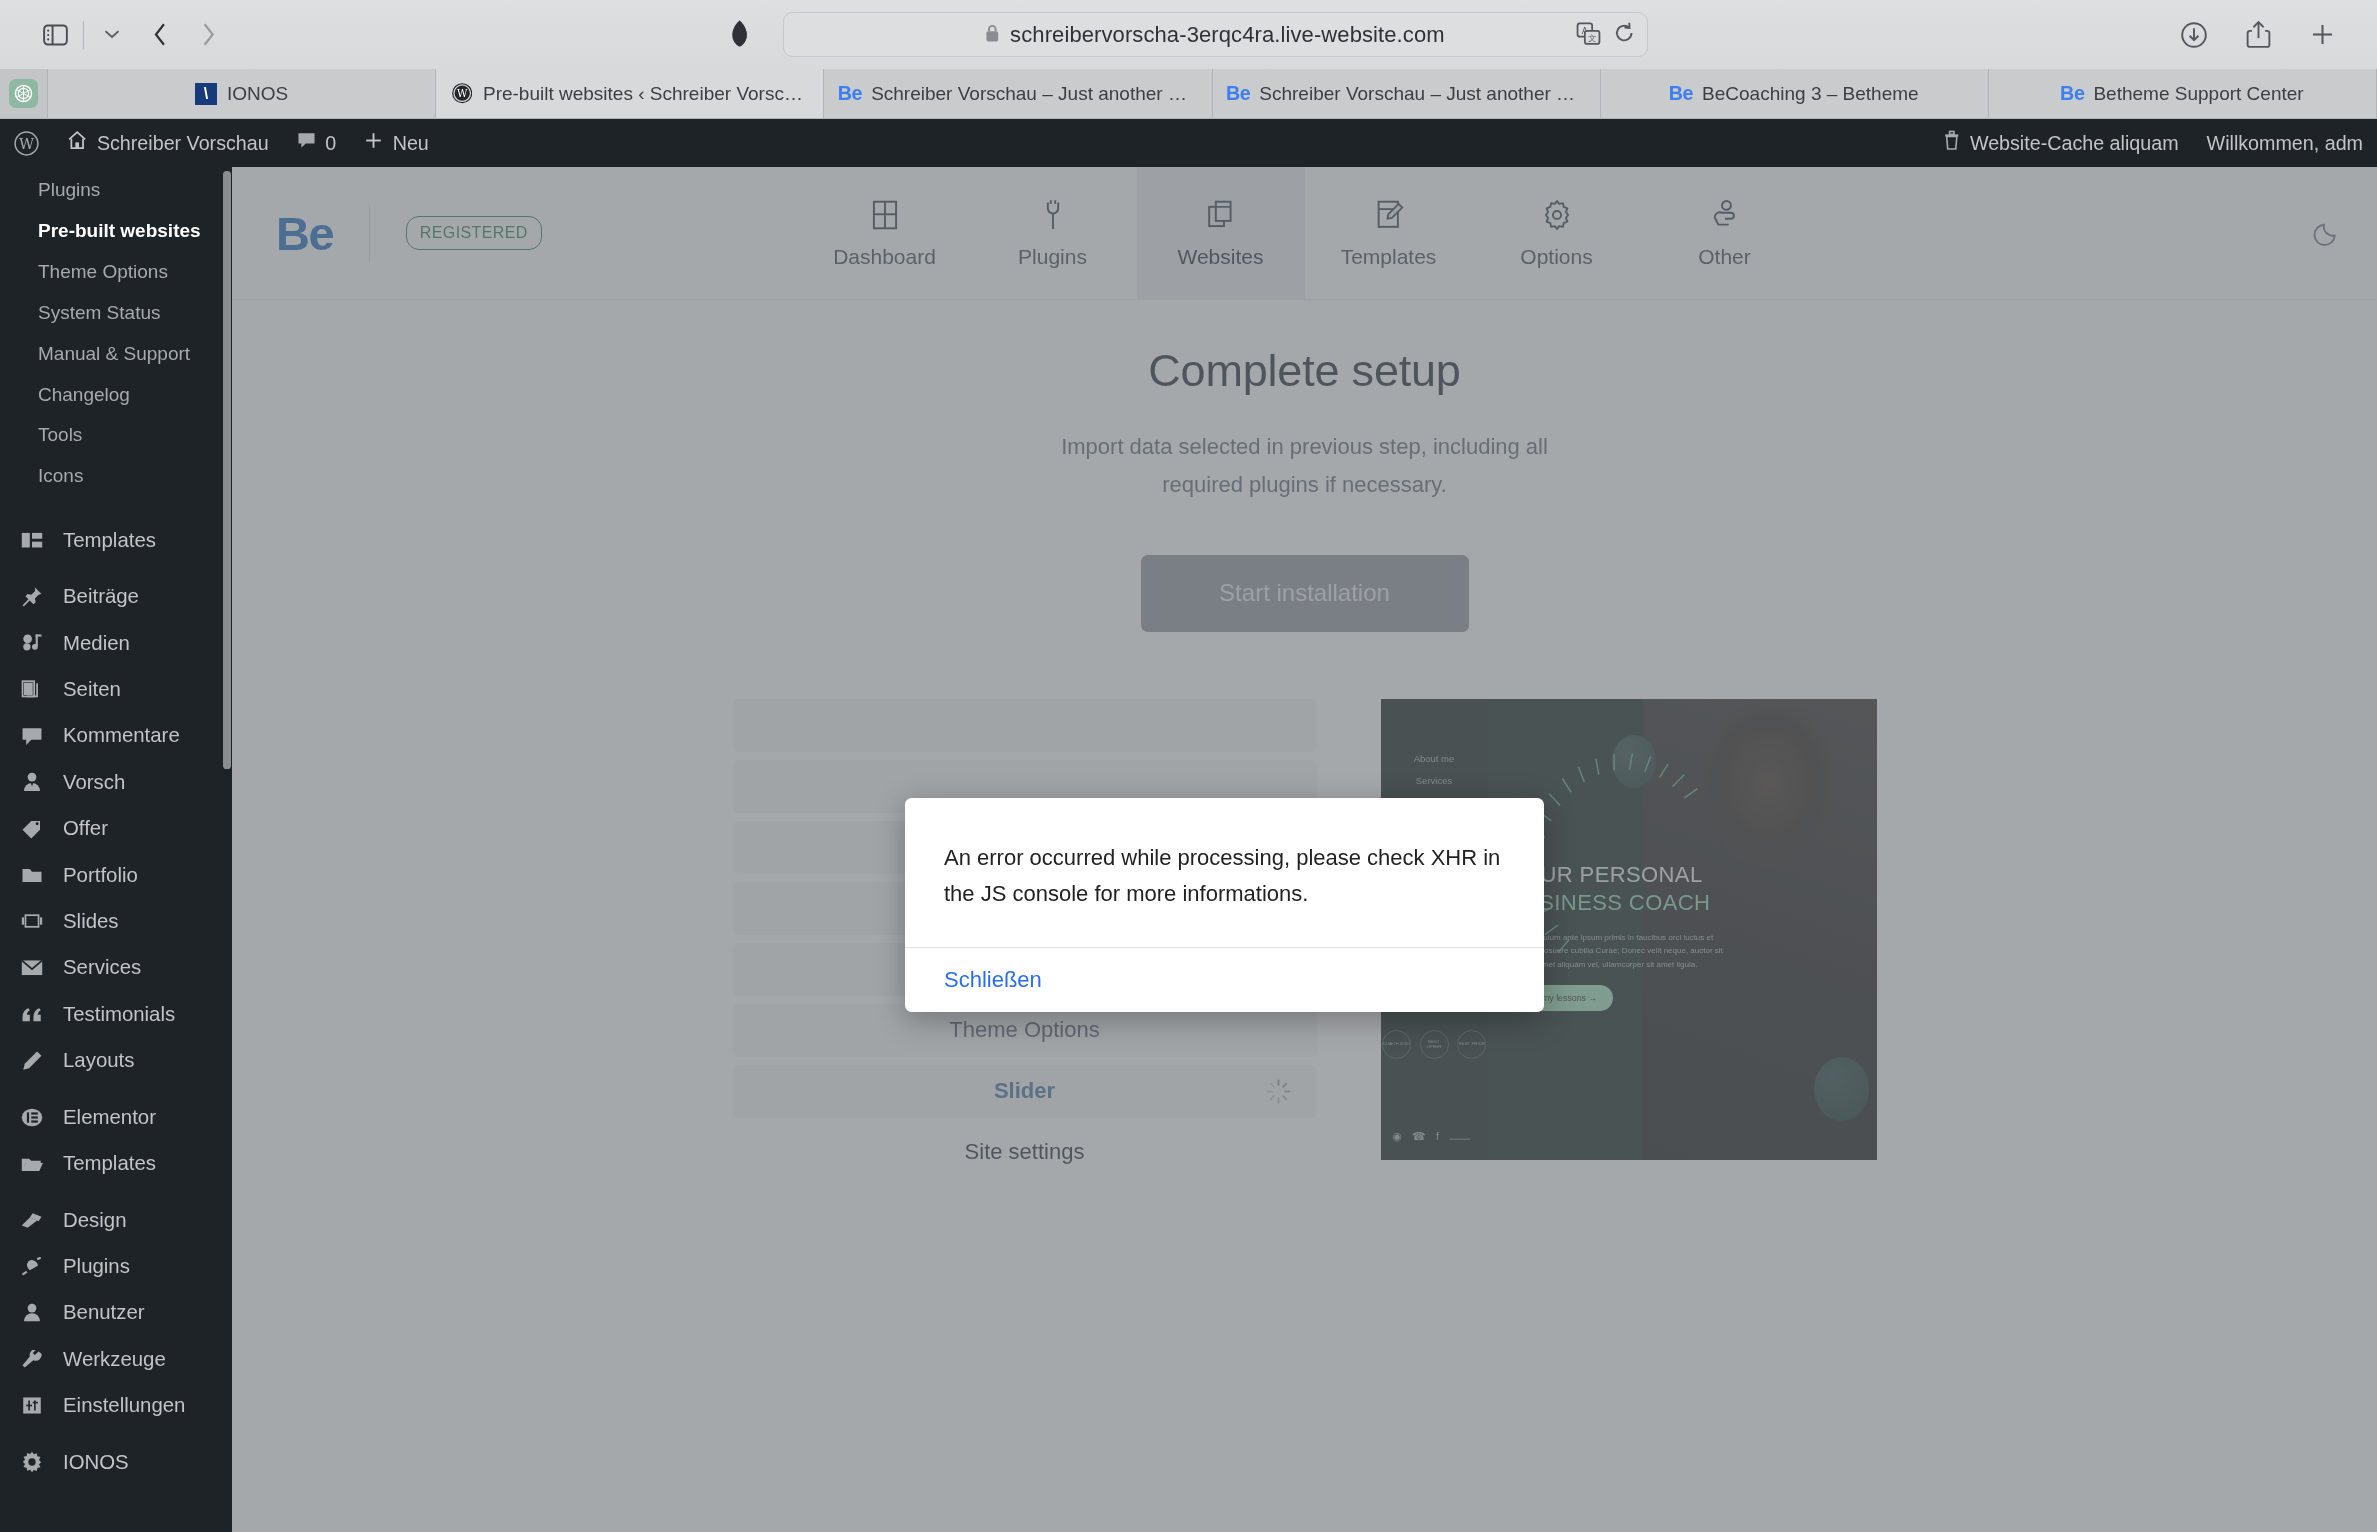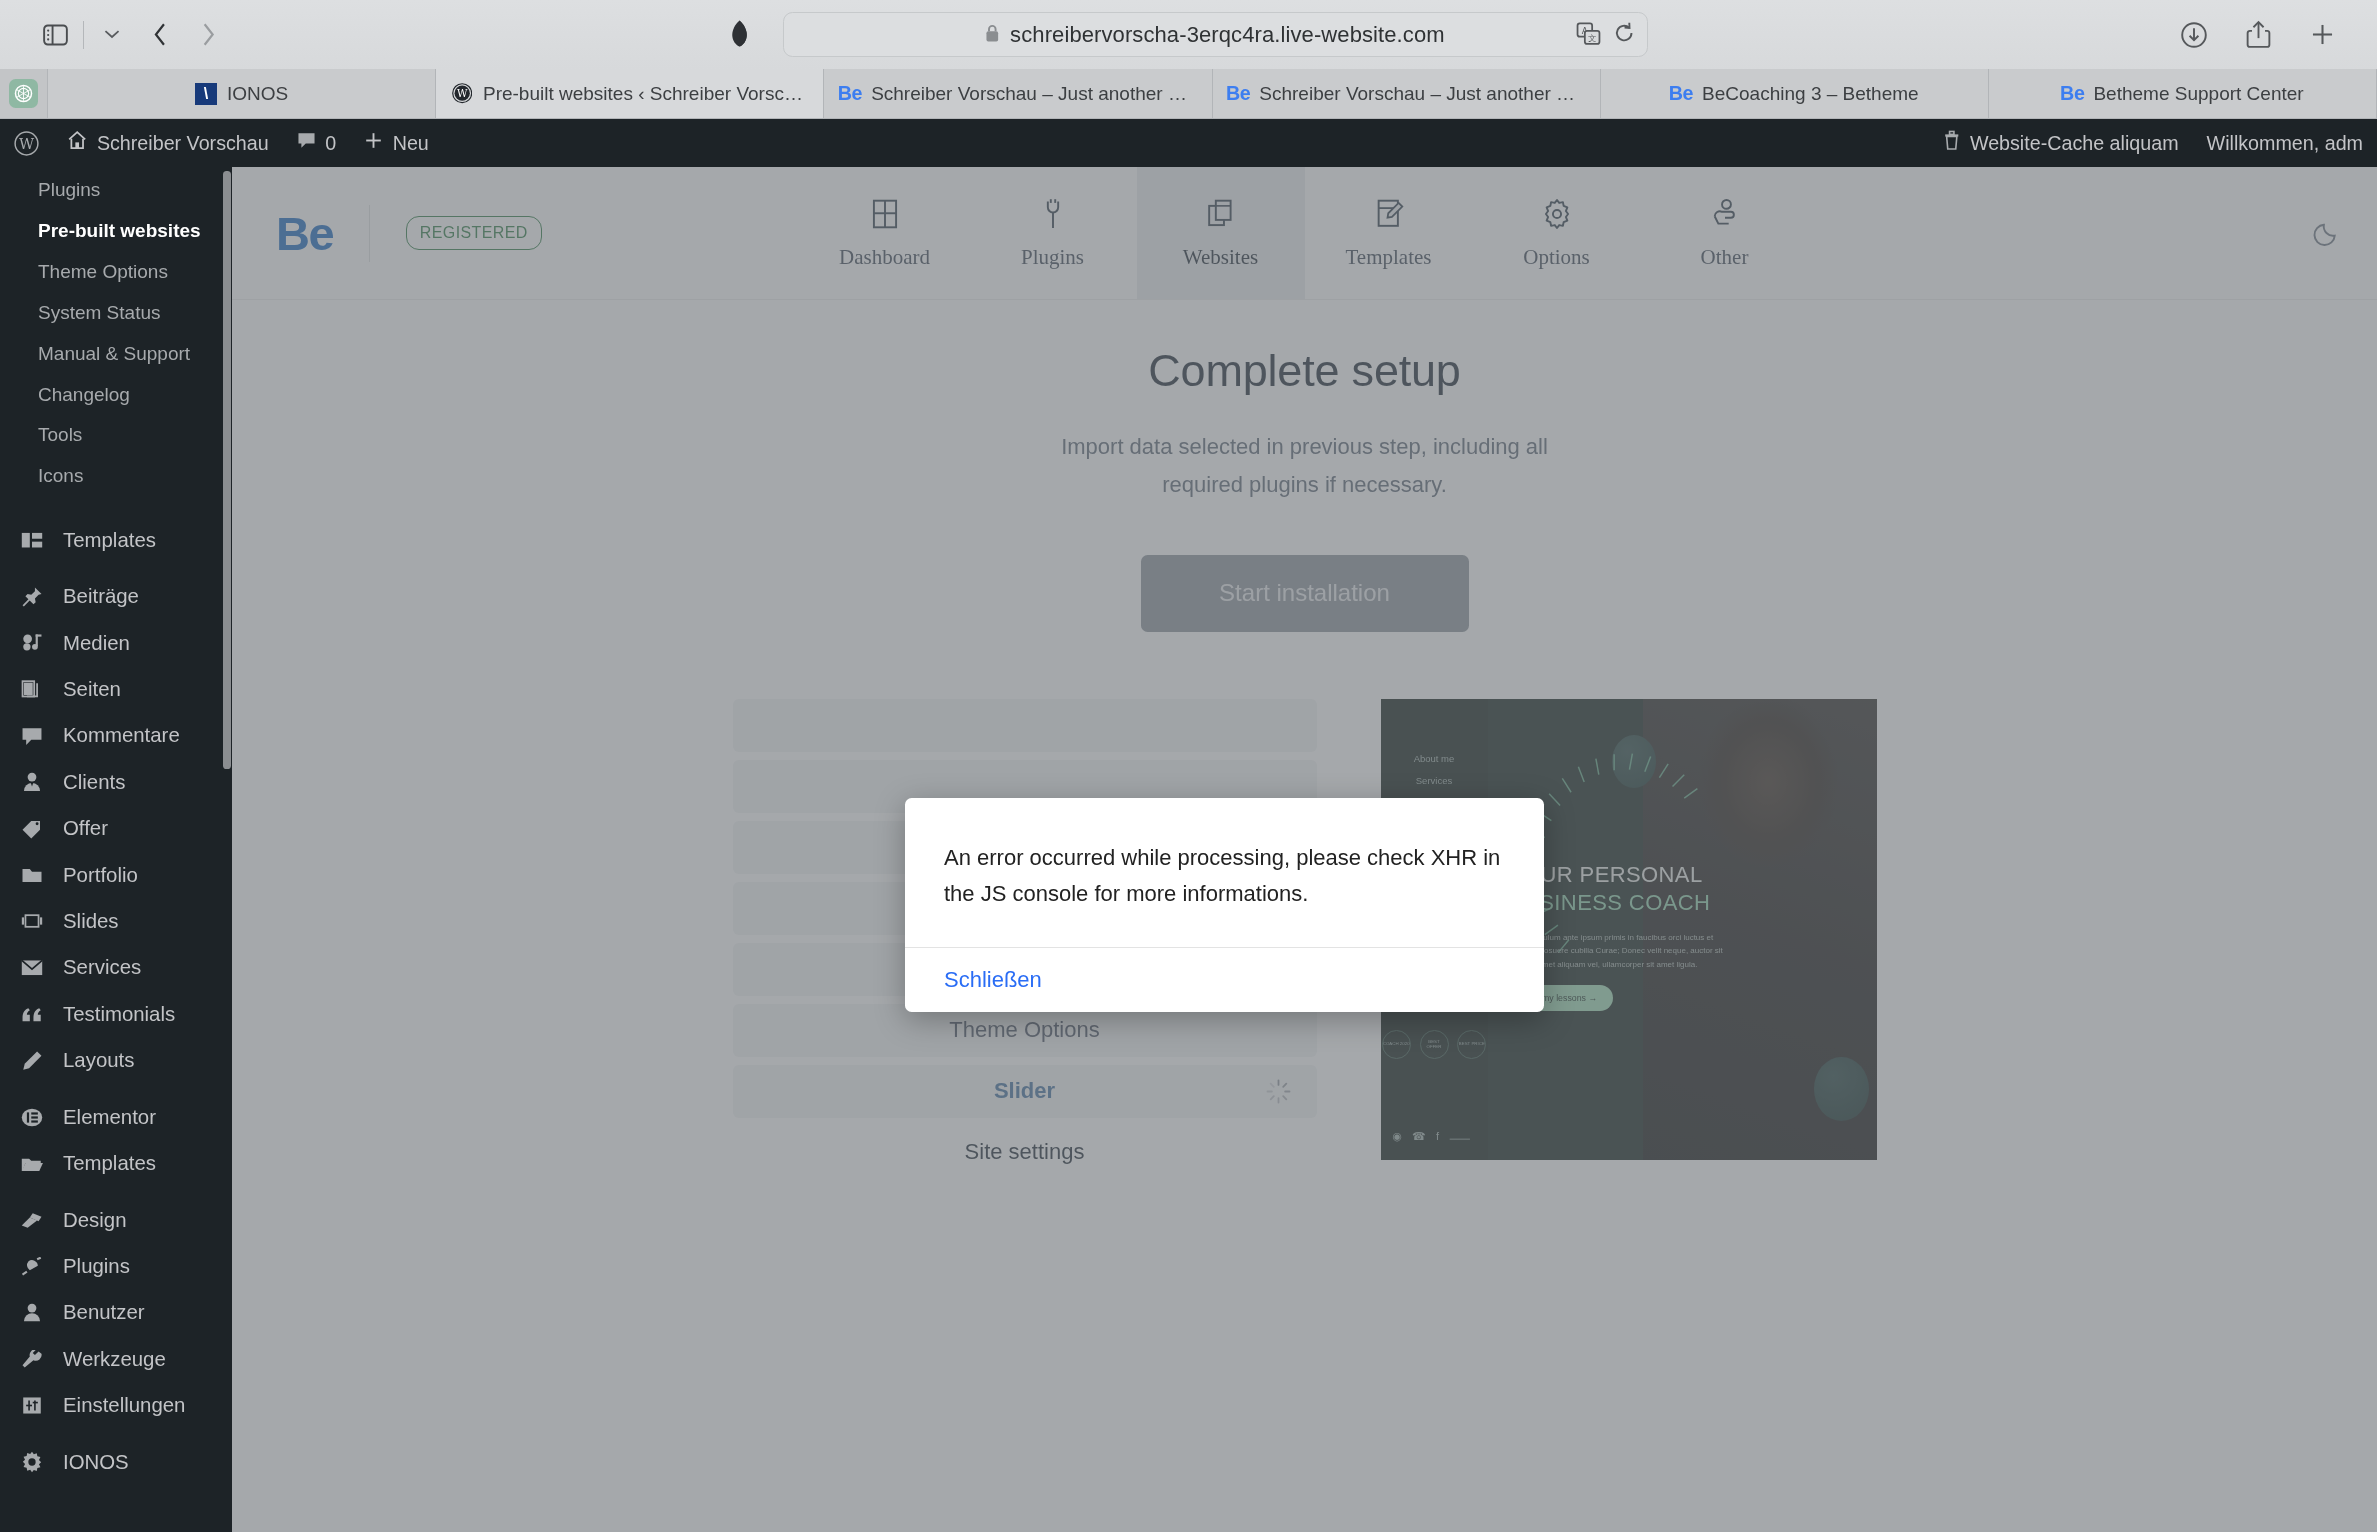--- a/index.html
+++ b/index.html
@@ -105,21 +105,21 @@
   }
   .be-logo { font-size: 47px; font-weight: bold; color:#1767c0; letter-spacing:-1.5px; line-height:1; }
   .be-div { width:0.7px; height:57px; background:#dfe1e3; margin: 0 36px; }
   .be-badge {
     border:1.5px solid #2e7d46; color:#2e7d46; border-radius:13px;
     font-size: 16px; letter-spacing:0.4px; padding: 6.6px 13px; font-weight: 500;
   }
   .be-nav { position:absolute; left: 50%; transform:translateX(-50%); display:flex; align-items:stretch; height:100%; }
   .be-nav-item {
     width: 168px; display:flex; flex-direction:column; align-items:center; justify-content:center;
-    gap: 11px; cursor: default; color:#1b2733;font-family:Liberation Serif, serif;
+    gap: 11px; cursor: default; color:#1b2733;
   }
   .be-nav-item.active { background:#ebecee; }
   .be-nav-item .lbl { font-size: 21px; color:#3a4654; }
   .be-nav-item.active .lbl { color:#1b2733; }
   .moon { position:absolute; right: 35px; top: 50%; transform: translateY(-50%); color:#6b7480; }
 
   .be-content { padding-top: 45px; text-align:center; position:relative; }
   .page-title { font-size: 45px; color:#1b2733; font-weight: 400; letter-spacing:-0.2px;}
   .page-sub {
     margin: 31px auto 12px; max-width: 525px; font-size: 22px; color:#5b6675;
@@ -454,21 +454,21 @@
           <span>Kommentare</span>
         </div>
         <div class="menu-item">
           <span class="mi-ico">
             <svg width="22" height="20.4" viewBox="0 0 30 28">
                 <circle cx="15" cy="7" r="6" fill="#a7aaad"></circle>
                 <path d="M4 26 a11 11 0 0 1 22 0 z" fill="#a7aaad"></path>
                 <path d="M13 14 l2 6 2-6" fill="#1d2327"></path>
               </svg>
           </span>
-          <span>Clients</span>
+          <span>Vorsch</span>
         </div>
         <div class="menu-item">
           <span class="mi-ico">
             <svg width="22" height="20.4" viewBox="0 0 30 28">
                 <path d="M2 16 L14 4 h12 v12 L14 28 z" fill="#a7aaad"></path>
                 <circle cx="22" cy="8" r="2" fill="#1d2327"></circle>
               </svg>
           </span>
           <span>Offer</span>
         </div>

